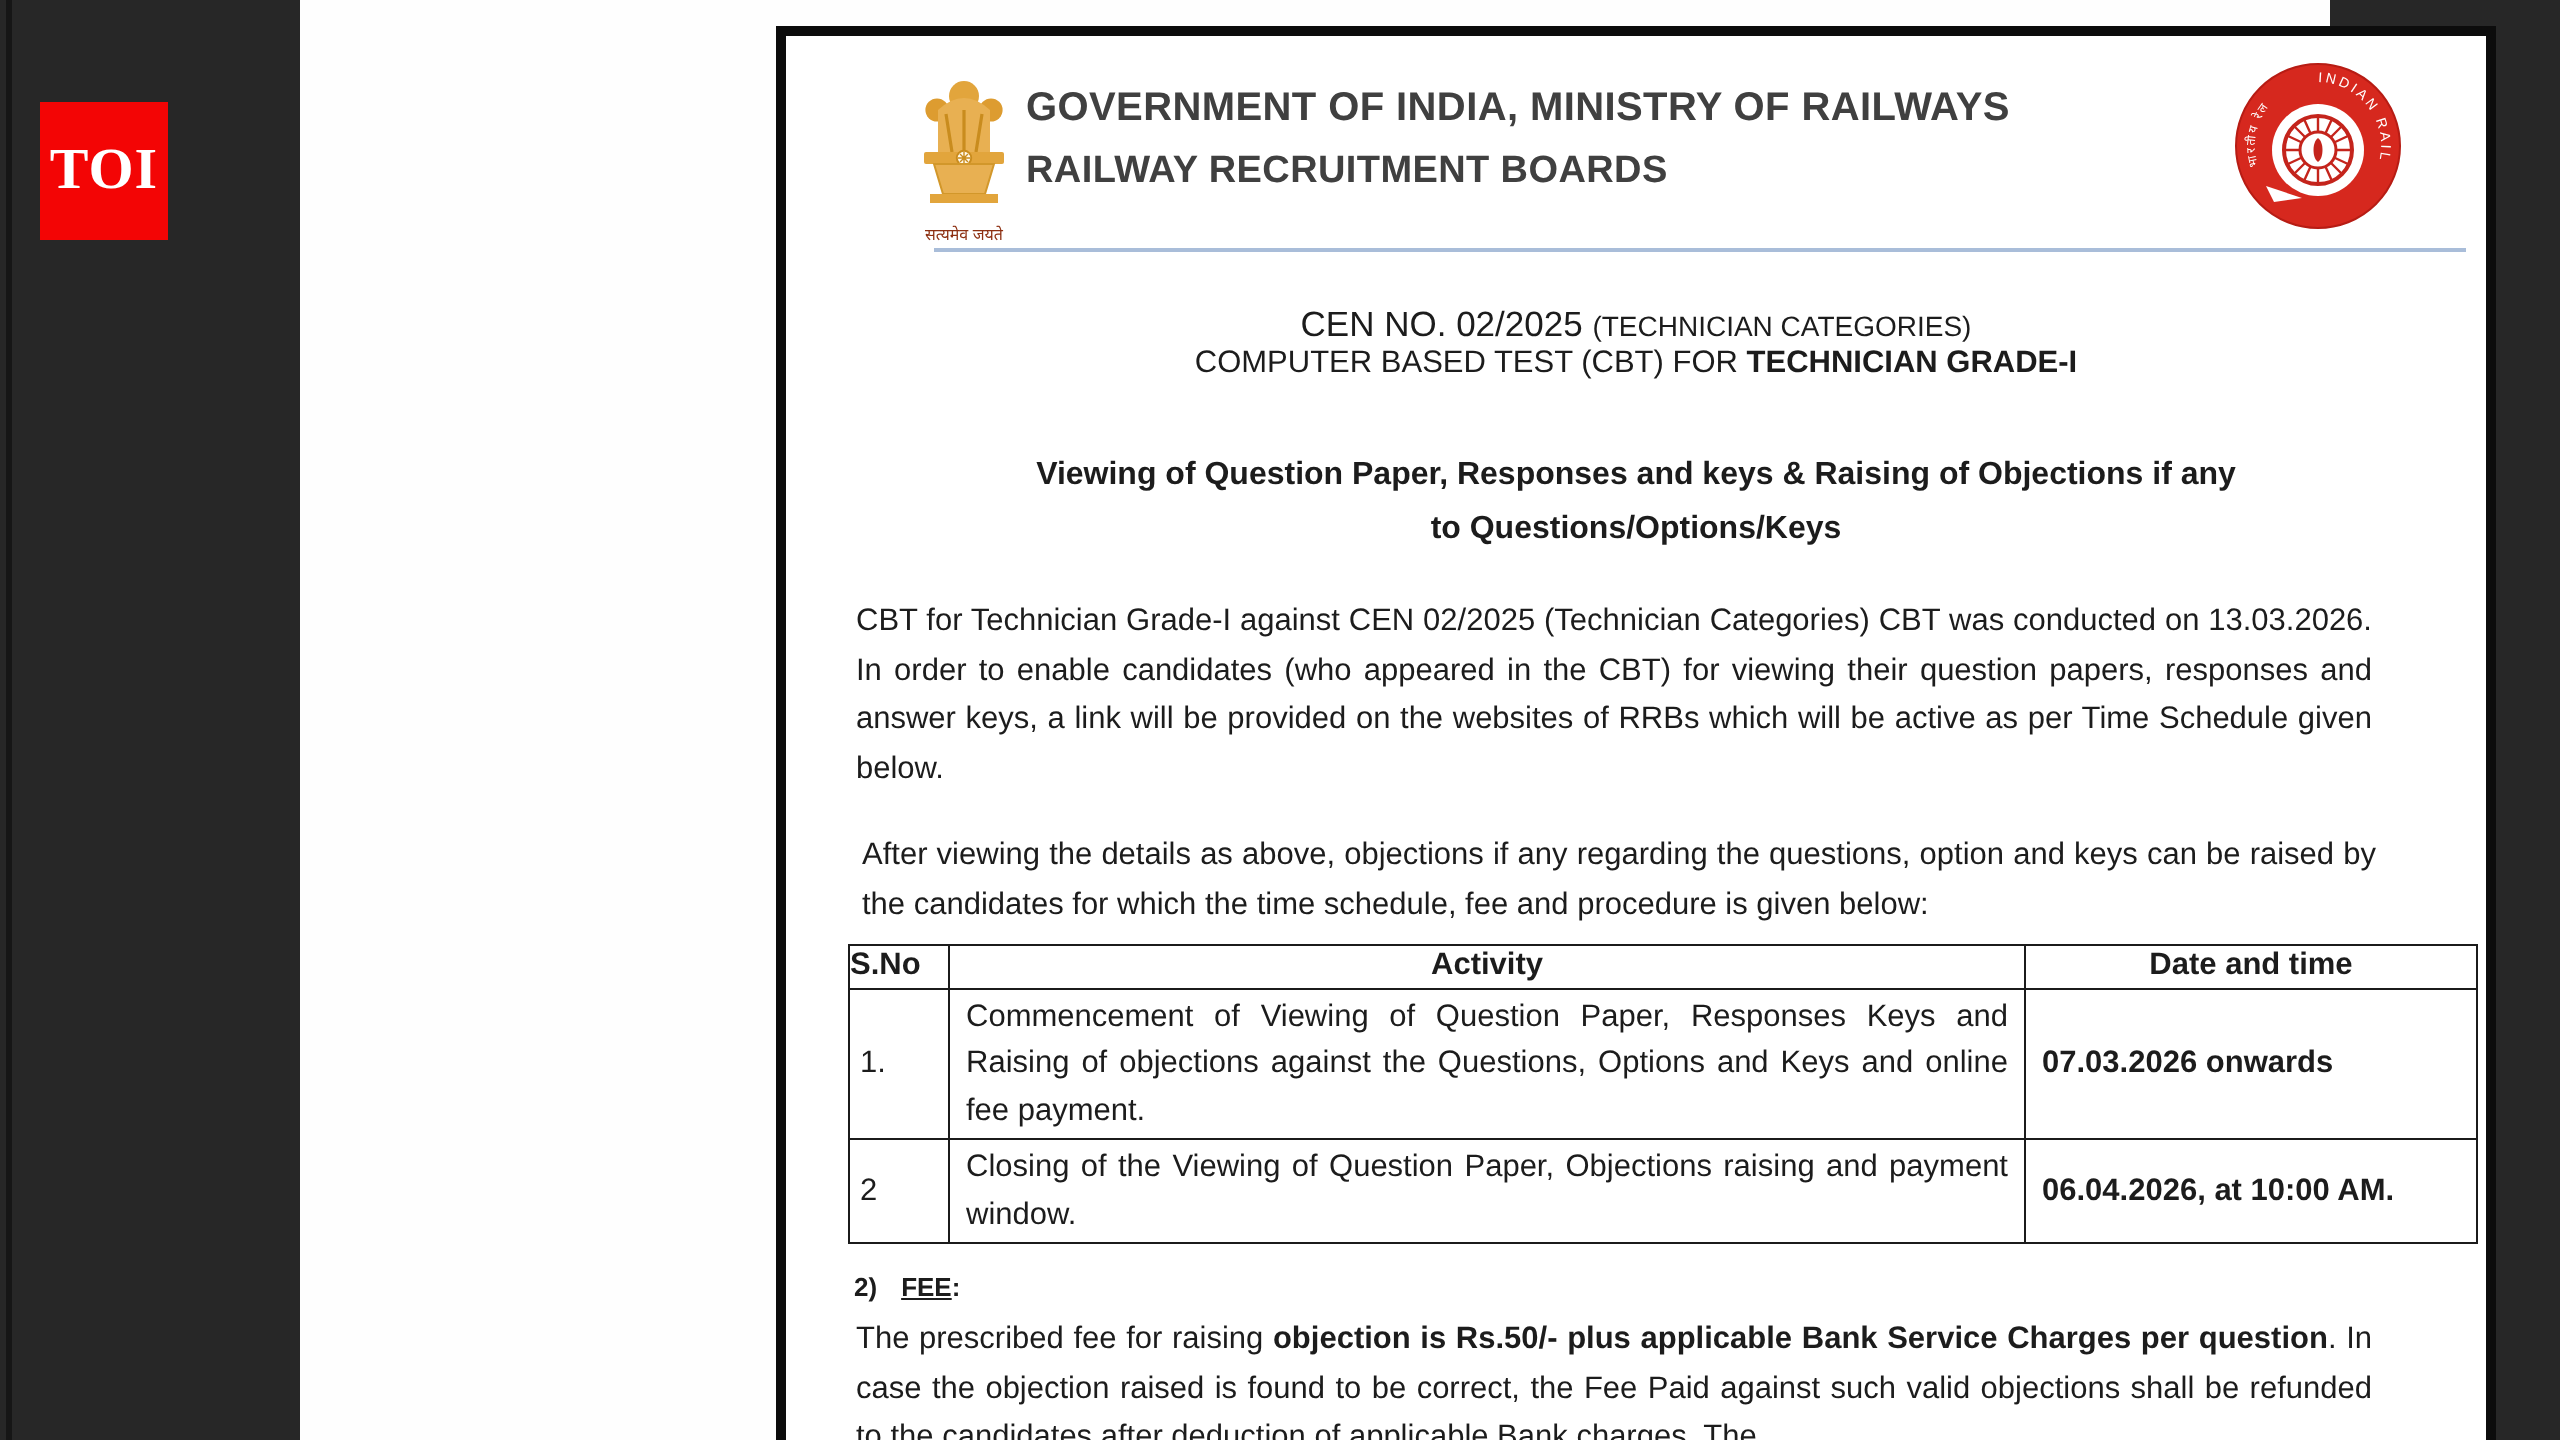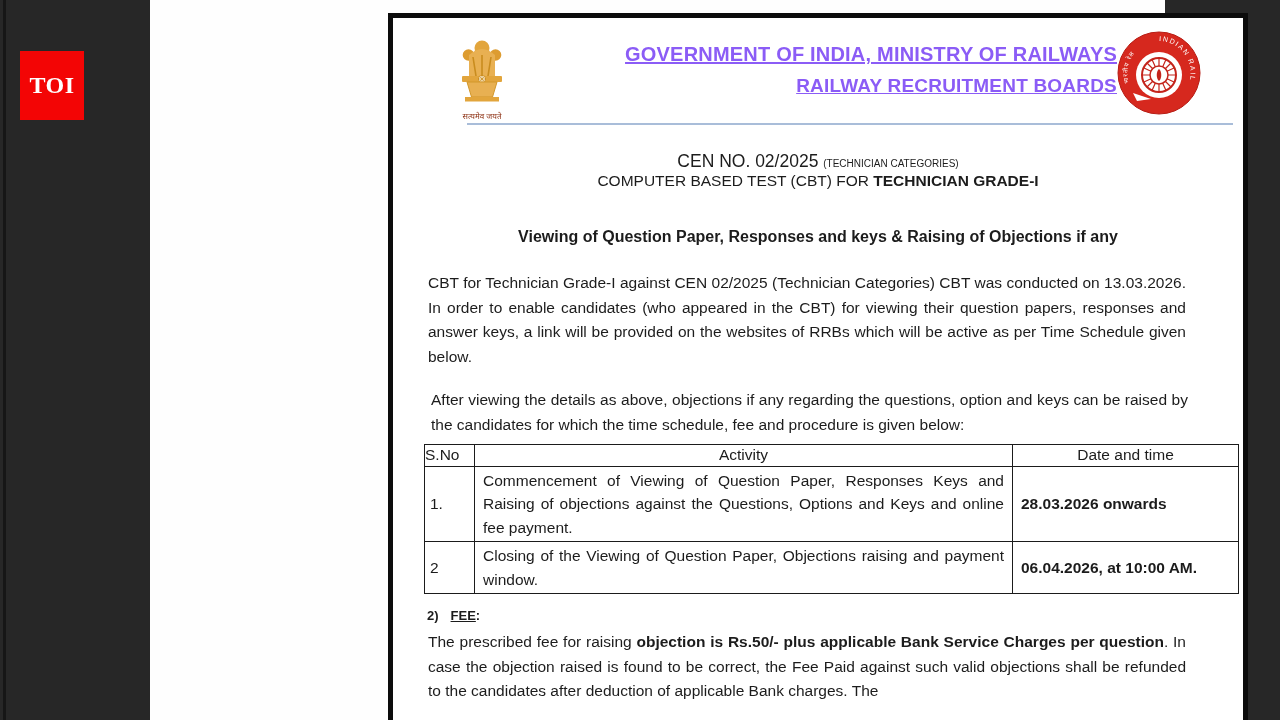--- a/index.html
+++ b/index.html
@@ -6,47 +6,47 @@
   body{
     width:1280px;height:720px;position:relative;overflow:hidden;
     background:#272727;
     font-family:"Liberation Sans",sans-serif;
     -webkit-font-smoothing:antialiased;
   }
   .edge-line{position:absolute;left:3px;top:0;width:3px;height:720px;background:#161616;}
   .toi-logo{
     position:absolute;left:20px;top:51px;width:64px;height:69px;background:#f30505;
     display:flex;align-items:center;justify-content:center;
-    color:#fff;font-family:"Liberation Serif",serif;font-weight:bold;font-size:24px;letter-spacing:.5px;
+    color:#fff;font-family:"Liberation Serif",serif;font-weight:bold;font-size:29px;letter-spacing:.5px;
   }
   .page{position:absolute;left:150px;top:0;width:1015px;height:720px;background:#fefefe;}
   .docbox{
     position:absolute;left:238px;top:13px;width:860px;height:740px;
     box-sizing:border-box;border:5px solid #0c0c0c;background:#fff;color:#1c1c1c;
   }
   .header-row{display:flex;margin:17px 42px 0 58px;align-items:flex-start;}
   .emblem-wrap{width:62px;text-align:center;flex:0 0 auto;}
   .emblem-caption{font-size:8px;color:#8d3012;margin-top:1px;white-space:nowrap;}
-  .titles{flex:1;text-align:right;padding-top:8px;color:#8b5cf6;font-weight:bold;text-decoration:underline;}
+  .titles{flex:1;text-align:left;padding-top:8px;color:#404040;font-weight:bold;}
   .title-l1{font-size:20px;letter-spacing:.2px;line-height:22px;}
   .title-l2{font-size:19px;letter-spacing:.2px;line-height:21px;margin-top:10px;}
   .rail-logo{width:84px;height:84px;flex:0 0 auto;margin-top:-4px;}
   .divider{height:2px;background:#a9bdd9;margin:2px 10px 0 74px;}
   .cen-line{text-align:center;margin-top:26px;font-size:17.5px;}
-  .cen-suffix{font-size:10px;}
+  .cen-suffix{font-size:14px;}
   .cbt-line{text-align:center;font-size:15.5px;}
   .bold{font-weight:bold;}
   .subject{text-align:center;font-weight:bold;font-size:16px;line-height:27px;margin-top:33px;}
   .para{margin:21px 57px 0 35px;text-align:justify;font-size:15.5px;line-height:24.6px;}
   .para2{margin:19px 55px 0 38px;}
   .sec-heading{margin:15px 0 0 34px;font-weight:bold;font-size:15.5px;}
   .sec-no{display:inline-block;margin-right:12px;}
   table.sched{margin:6px 0 0 31px;width:811px;border-collapse:collapse;font-size:15.5px;table-layout:fixed;}
   table.sched th,table.sched td{border:1.5px solid #1b1b1b;}
-  table.sched th{font-weight:normal;height:21px;padding:0;margin-left:33px;}
+  table.sched th{font-weight:bold;height:21px;padding:0;margin-left:33px;}
   th.h-sno{width:49px;text-align:left;padding-left:3px;}
   th.h-act{width:537px;text-align:center;}
   th.h-date{width:225px;text-align:center;}
   td.c-sno{padding-left:5px;vertical-align:middle;}
   td.c-act{padding:2px 8px;text-align:justify;line-height:23.5px;vertical-align:middle;margin-left:25px;}
   td.c-date{font-weight:bold;padding:0 6px 0 8px;vertical-align:middle;line-height:24px;}
   tr.r1{height:72px;} tr.r2{height:50px;}
   .fee-heading{margin:14px 0 0 34px;font-weight:bold;font-size:13px;}
   .fee-underline{text-decoration:underline;}
   .fee-para{margin:7px 57px 0 35px;}
@@ -114,38 +114,39 @@
     <div class="cen-line">
       <span>CEN NO. 02/2025 </span><span class="cen-suffix">(TECHNICIAN CATEGORIES)</span>
     </div>
 
     <div class="cbt-line">
       <span>COMPUTER BASED TEST (CBT) FOR </span><span class="bold">TECHNICIAN GRADE-I</span>
     </div>
 
     <div class="subject">
       <div>Viewing of Question Paper, Responses and keys &amp; Raising of Objections if any</div>
+      <div>to Questions/Options/Keys</div>
     </div>
 
     <div class="para">CBT for Technician Grade-I against CEN 02/2025 (Technician Categories) CBT was conducted on 13.03.2026. In order to enable candidates (who appeared in the CBT) for viewing their question papers, responses and answer keys, a link will be provided on the websites of RRBs which will be active as per Time Schedule given below.</div>
 
     <div class="para para2">After viewing the details as above, objections if any regarding the questions, option and keys can be raised by the candidates for which the time schedule, fee and procedure is given below:</div>
 
 
     <table class="sched">
       <tbody>
           <tr>
         <th class="h-sno">S.No</th>
         <th class="h-act">Activity</th>
         <th class="h-date">Date and time</th>
       </tr>
       <tr class="r1">
         <td class="c-sno">1.</td>
         <td class="c-act">Commencement of Viewing of Question Paper, Responses Keys and Raising of objections against the Questions, Options and Keys and online fee payment.</td>
-        <td class="c-date">28.03.2026  onwards</td>
+        <td class="c-date">07.03.2026  onwards</td>
       </tr>
       <tr class="r2">
         <td class="c-sno">2</td>
         <td class="c-act">Closing of the Viewing of Question Paper, Objections raising and payment window.</td>
         <td class="c-date">06.04.2026, at 10:00 AM.</td>
       </tr>
     </tbody>
       </table>
 
     <div class="fee-heading">

